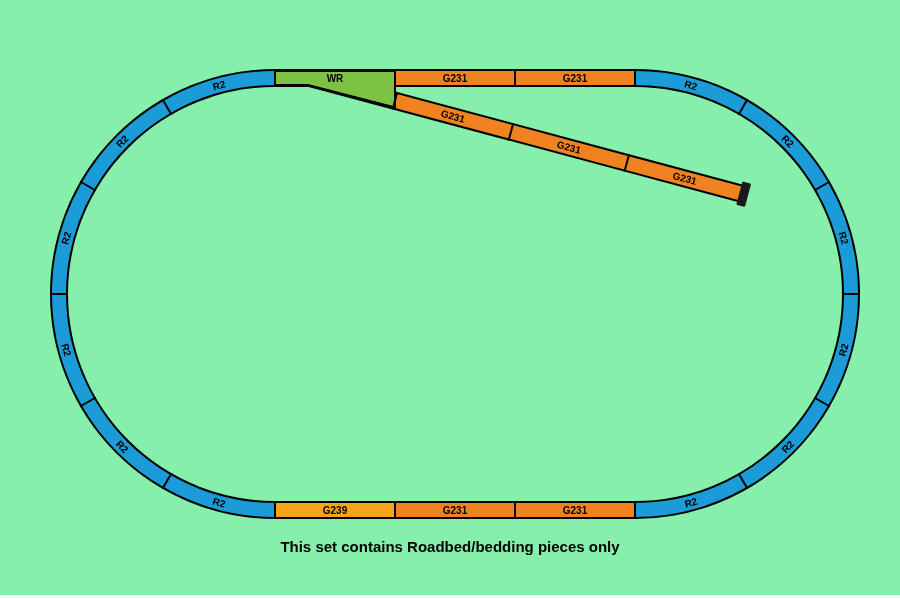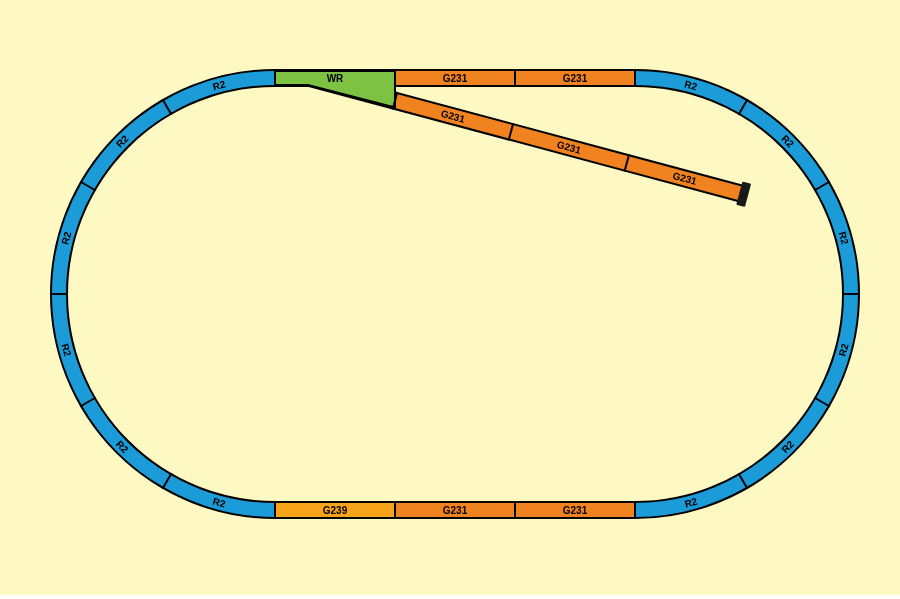--- a/index.html
+++ b/index.html
@@ -1,17 +1,17 @@
 <!DOCTYPE html>
 <html><head>
 <meta charset="utf-8">
 <style>
   html,body{margin:0;padding:0;background:#ffffff;}
   body{width:900px;height:599px;overflow:hidden;font-family:"Liberation Sans",sans-serif;}
-  .stage{position:relative;width:900px;height:595px;background:#fef9c3;}
+  .stage{position:relative;width:900px;height:595px;background:#86efac;}
   svg{position:absolute;left:0;top:0;}
   .note{
     position:absolute;left:0;top:538px;width:900px;
     text-align:center;font-size:15px;font-weight:bold;color:#000;
     font-family:"Liberation Sans",sans-serif;
   }
   text{font-family:"Liberation Sans",sans-serif;}
 </style>
 </head>
 <body>
@@ -78,13 +78,14 @@
       <text dy="3.5" text-anchor="middle" font-size="10" font-weight="bold" fill="#000000" transform="translate(787.74 141.26) rotate(45.00)">R2</text>
       <text dy="3.5" text-anchor="middle" font-size="10" font-weight="bold" fill="#000000" transform="translate(66.36 349.90) rotate(75.00)">R2</text>
       <text dy="3.5" text-anchor="middle" font-size="10" font-weight="bold" fill="#000000" transform="translate(843.64 238.10) rotate(75.00)">R2</text>
       <text dy="3.5" text-anchor="middle" font-size="10" font-weight="bold" fill="#000000" transform="translate(66.36 238.10) rotate(-75.00)">R2</text>
       <text dy="3.5" text-anchor="middle" font-size="10" font-weight="bold" fill="#000000" transform="translate(843.64 349.90) rotate(-75.00)">R2</text>
       <text dy="3.5" text-anchor="middle" font-size="10" font-weight="bold" fill="#000000" transform="translate(122.26 141.26) rotate(-45.00)">R2</text>
       <text dy="3.5" text-anchor="middle" font-size="10" font-weight="bold" fill="#000000" transform="translate(787.74 446.74) rotate(-45.00)">R2</text>
       <text dy="3.5" text-anchor="middle" font-size="10" font-weight="bold" fill="#000000" transform="translate(219.10 85.36) rotate(-15.00)">R2</text>
       <text dy="3.5" text-anchor="middle" font-size="10" font-weight="bold" fill="#000000" transform="translate(690.90 502.64) rotate(-15.00)">R2</text>
     </svg>
+  <div class="note">This set contains Roadbed/bedding pieces only</div>
 </div>
 
 </body></html>

